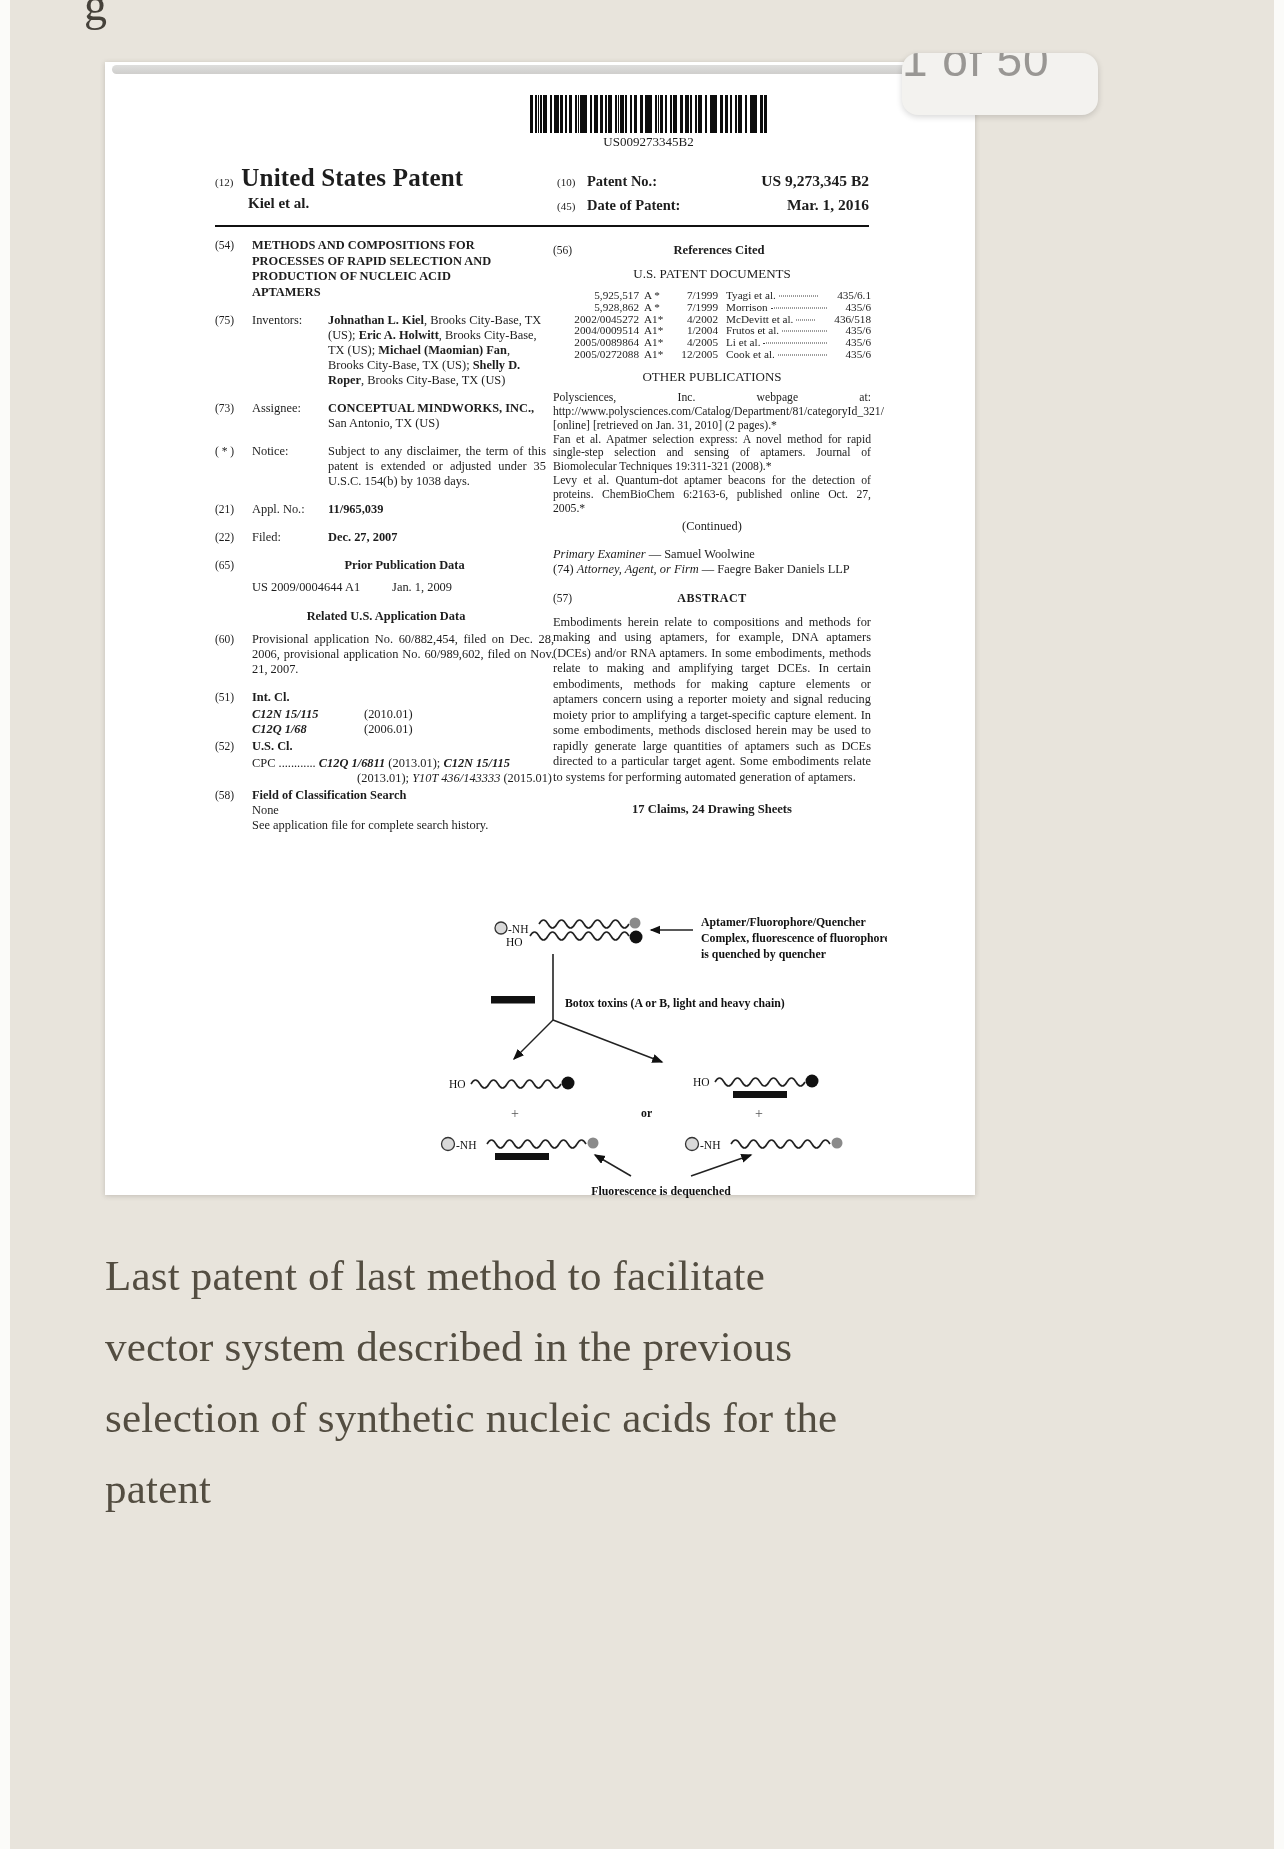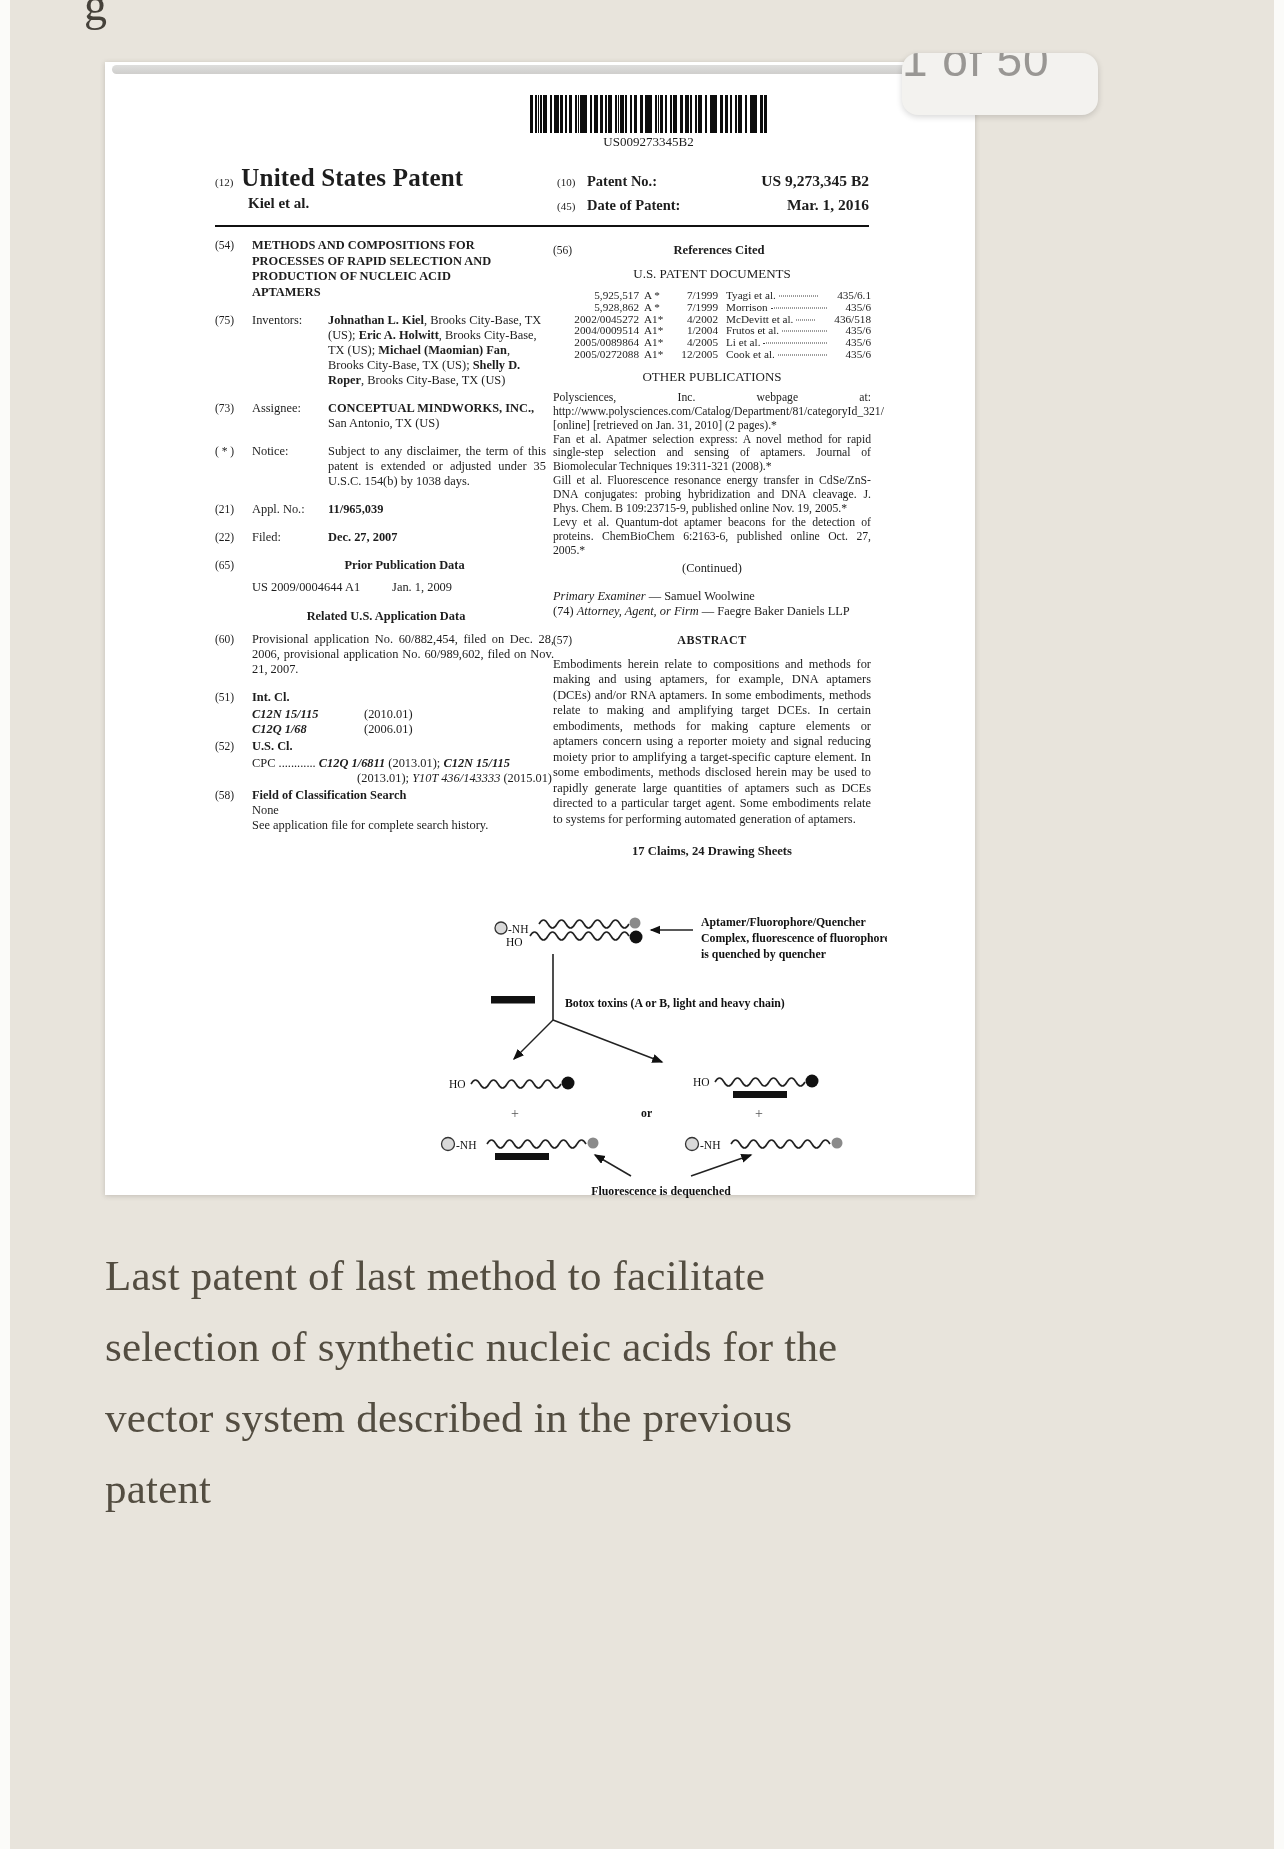--- a/index.html
+++ b/index.html
@@ -235,21 +235,20 @@
             <span class="ref-kind">A1*</span>
             <span class="ref-date">12/2005</span>
             <span class="ref-name">Cook et al.</span>
             <span class="leader"></span>
             <span class="ref-cls">435/6</span>
         </div>
       </div>
       <div class="sec-sub" style="margin:2px 0 7px;">OTHER PUBLICATIONS</div>
       <p class="pub">Polysciences, Inc. webpage at: http://www.polysciences.com/Catalog/Department/81/categoryId_321/ [online] [retrieved on Jan. 31, 2010] (2 pages).*</p>
       <p class="pub">Fan et al. Apatmer selection express: A novel method for rapid single-step selection and sensing of aptamers. Journal of Biomolecular Techniques 19:311-321 (2008).*</p>
-      <p class="pub">Gill et al. Fluorescence resonance energy transfer in CdSe/ZnS-DNA conjugates: probing hybridization and DNA cleavage. J. Phys. Chem. B 109:23715-9, published online Nov. 19, 2005.*</p>
       <p class="pub">Levy et al. Quantum-dot aptamer beacons for the detection of proteins. ChemBioChem 6:2163-6, published online Oct. 27, 2005.*</p>
       <div class="continued">(Continued)</div>
       <div class="exam"><span style="font-style: italic;">Primary Examiner</span><span> — Samuel Woolwine</span></div>
       <div><span>(74)  </span><span style="font-style: italic;">Attorney, Agent, or Firm</span><span> — Faegre Baker Daniels LLP</span></div>
       <div class="abs-hd">
         <span class="num">(57)</span>
         <span class="ctr" style="font-size:12px;letter-spacing:.5px;">ABSTRACT</span>
         <span></span>
       </div>
       <div class="abs-body">Embodiments herein relate to compositions and methods for making and using aptamers, for example, DNA aptamers (DCEs) and/or RNA aptamers. In some embodiments, methods relate to making and amplifying target DCEs. In certain embodiments, methods for making capture elements or aptamers concern using a reporter moiety and signal reducing moiety prior to amplifying a target-specific capture element. In some embodiments, methods disclosed herein may be used to rapidly generate large quantities of aptamers such as DCEs directed to a particular target agent. Some embodiments relate to systems for performing automated generation of aptamers.</div>
@@ -307,17 +306,17 @@
       <text class="lb" x="226" y="283" text-anchor="middle">Fluorescence is dequenched</text>
     </svg>
   </div>
 
   <div class="pill">
     <span>1 of 50</span>
   </div>
 
   <div class="caption">
     <div>Last patent of last method to facilitate</div>
+    <div>vector system described in the previous</div>
     <div>selection of synthetic nucleic acids for the</div>
-    <div>vector system described in the previous</div>
     <div>patent</div>
   </div>
 </div>
 
 </body></html>

